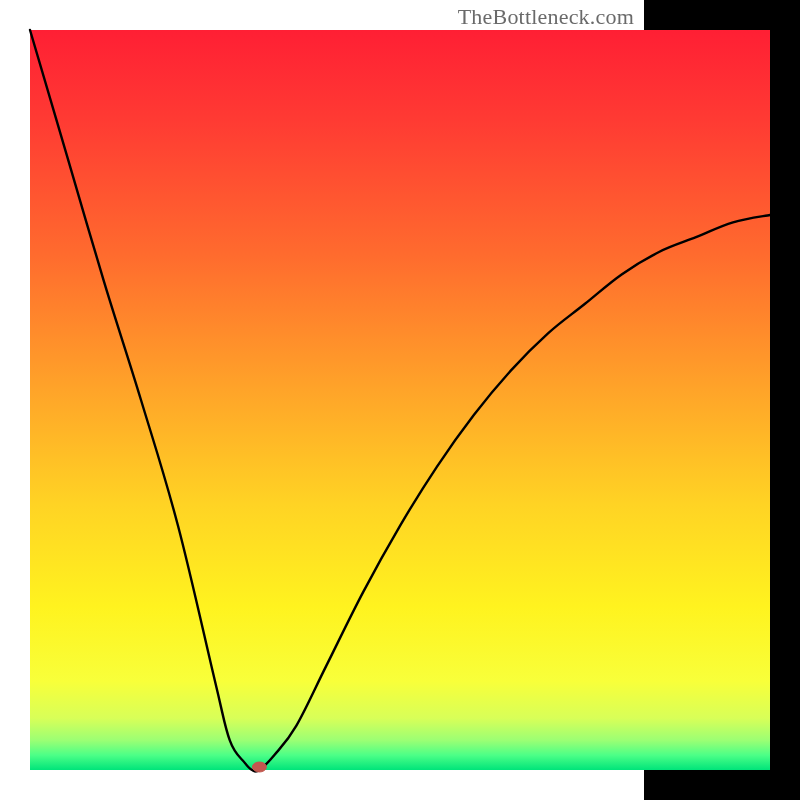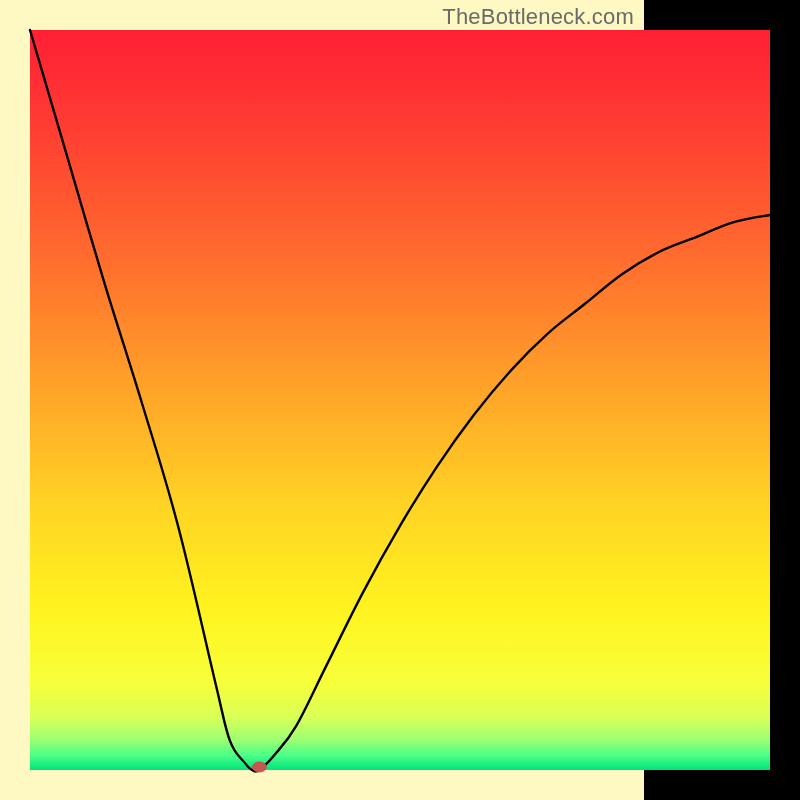--- a/index.html
+++ b/index.html
@@ -8,21 +8,22 @@
     width: 800px;
     height: 800px;
     background: #000;
     font-family: Arial, Helvetica, sans-serif;
     overflow: hidden;
   }
   .frame {
     position: relative;
     width: 644px;
     height: 800px;
-    background: #fef9c3;
+    background: #ffffff;
+    font-family: Liberation Serif, serif;
   }
   .watermark {
     position: absolute;
     top: 4px;
     right: 10px;
     color: #6a6a6a;
     font-size: 22px;
     font-weight: 500;
     letter-spacing: 0.2px;
   }

